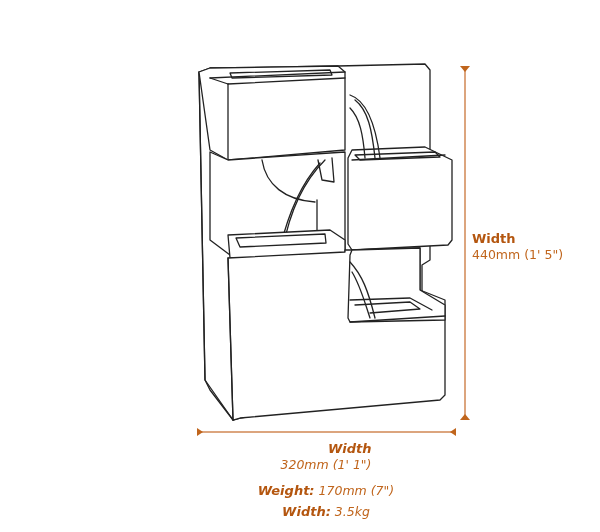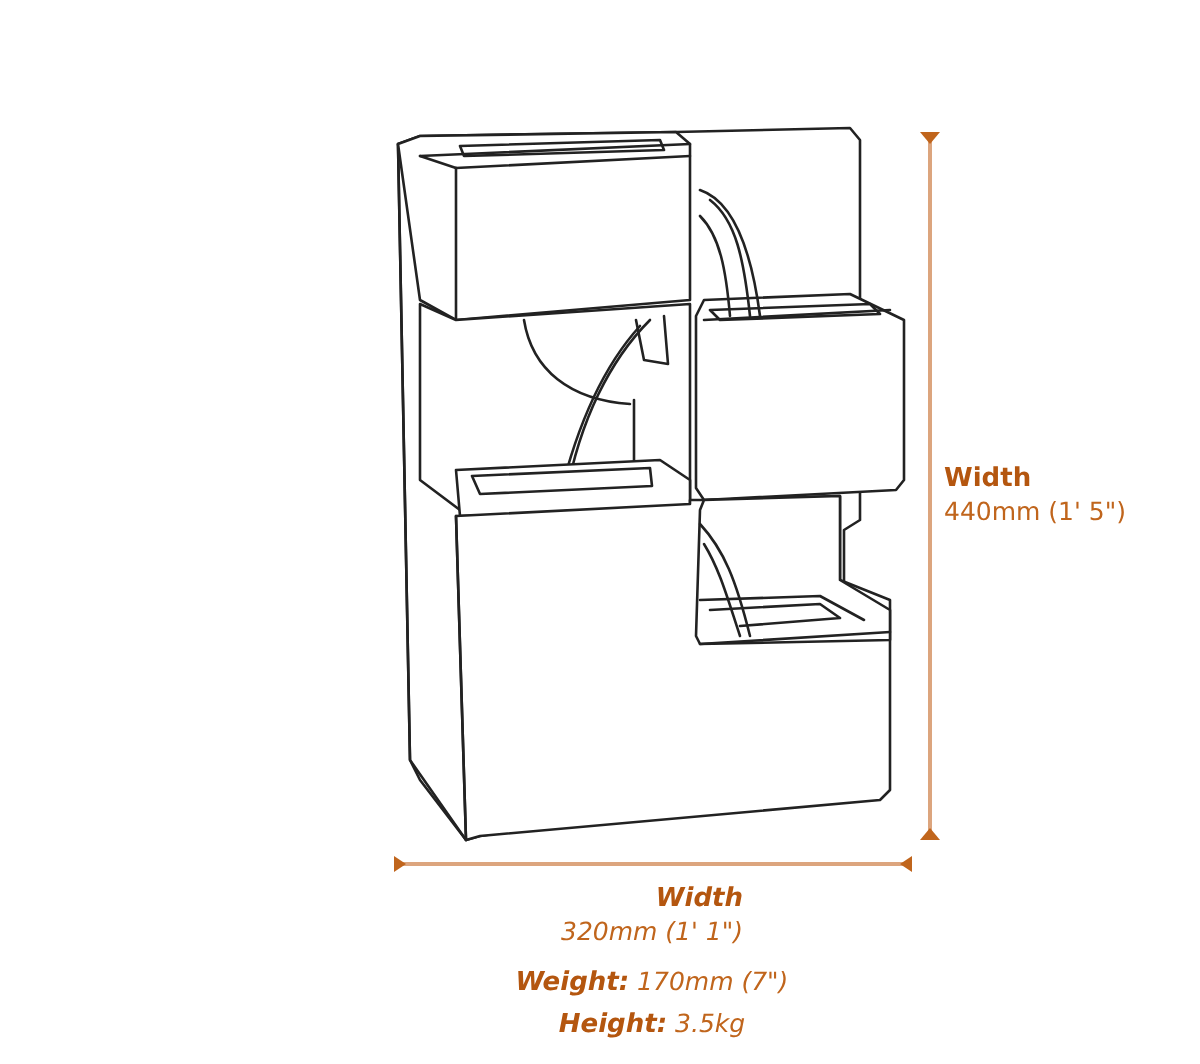--- a/index.html
+++ b/index.html
@@ -79,15 +79,15 @@
   <b>Width</b><br>
   <span class="val">320mm (1' 1")</span>
 </div>
 
 <div class="label center" style="left:326px; top:483px;">
   <b>Weight:</b>
   <span class="val">170mm (7")</span>
 </div>
 
 <div class="label center" style="left:326px; top:504px;">
-  <b>Height:</b>
+  <b>Width:</b>
   <span class="val">3.5kg</span>
 </div>
 
 </body></html>

